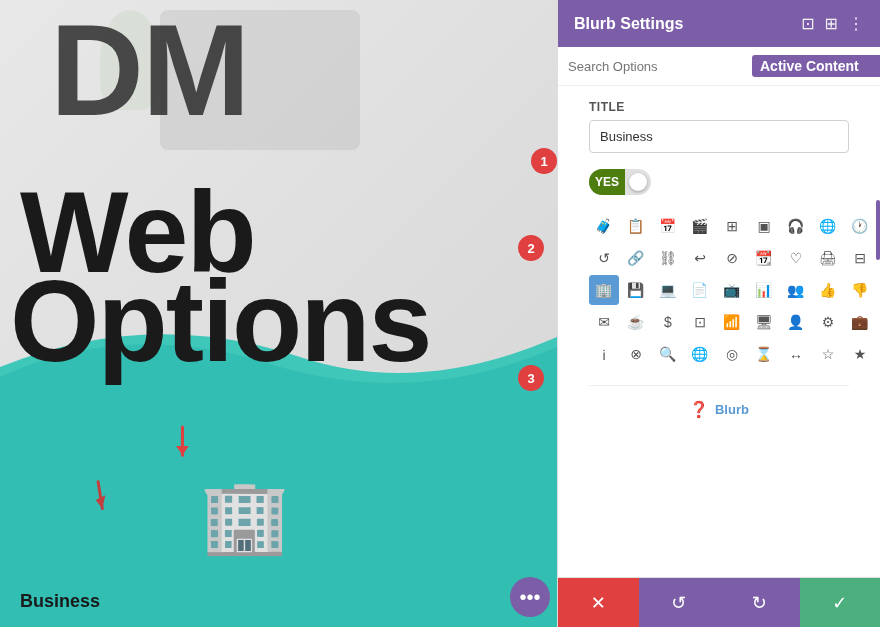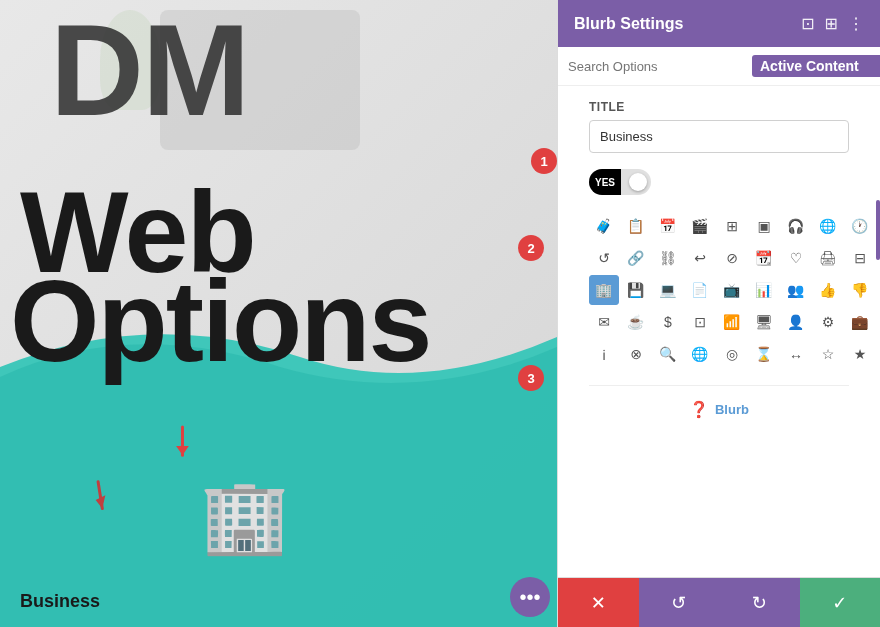--- a/index.html
+++ b/index.html
@@ -245,23 +245,23 @@
     .toggle {
       display: flex; align-items: center;
       background: #e0e0e0;
       border-radius: 20px;
       width: 62px; height: 26px;
       position: relative;
       cursor: pointer;
     }
 
     .toggle-yes {
-      background: #000000;
-      color: white;
-      font-size: 10px;
+      background: #4d7c0f;
+      color: white;
+      font-size: 12px;
       font-weight: 700;
       padding: 0 6px;
       height: 26px;
       border-radius: 20px 0 0 20px;
       display: flex; align-items: center;
     }
 
     .toggle-knob {
       position: absolute;
       right: 4px;

